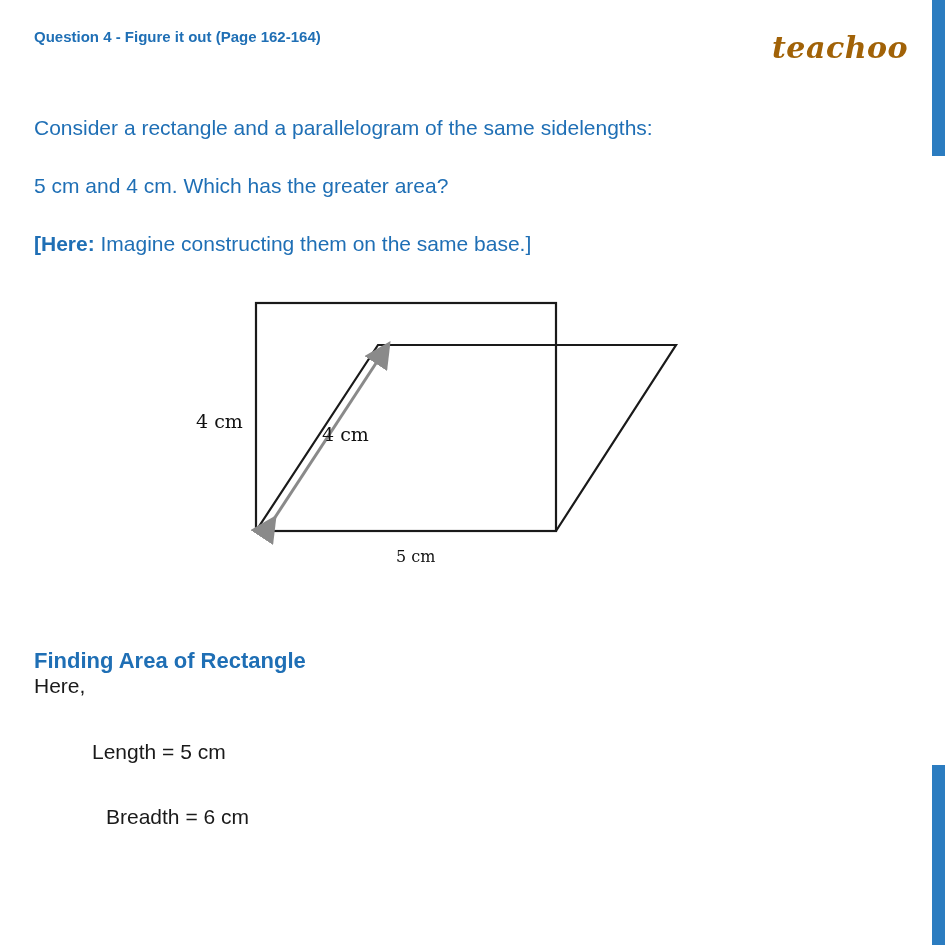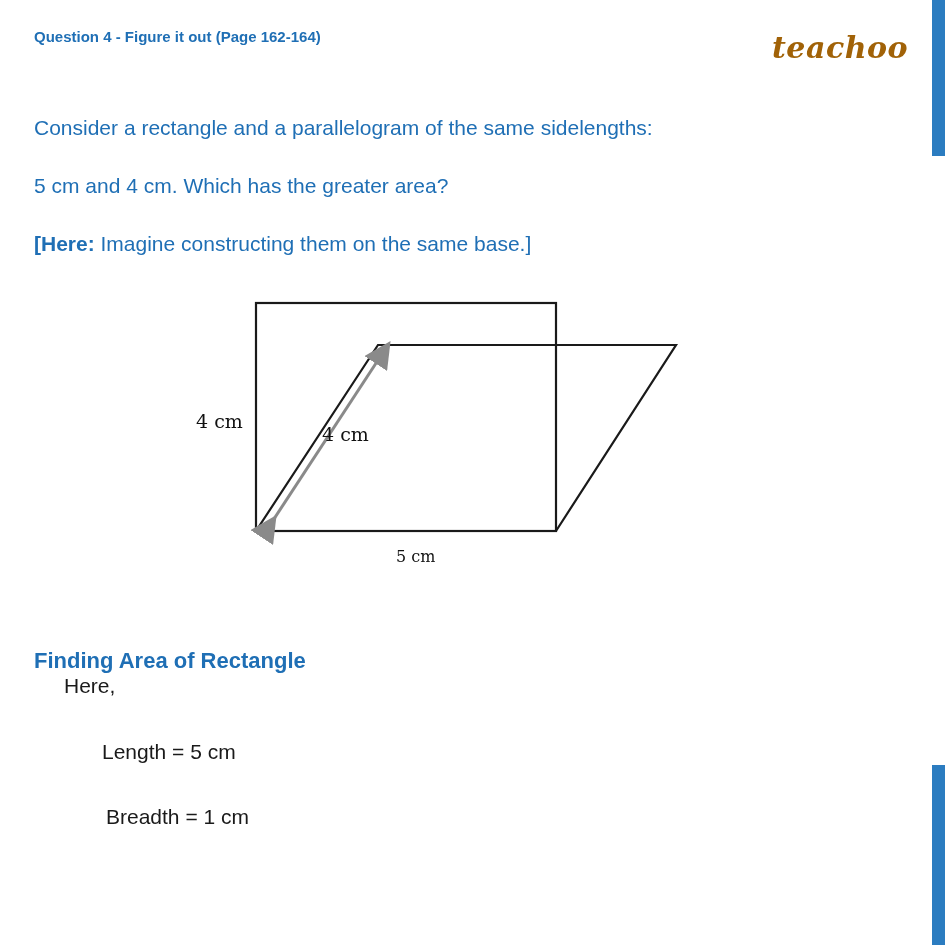--- a/index.html
+++ b/index.html
@@ -109,22 +109,22 @@
     font-weight: bold;
     color: #1f6fb5;
     margin-top: 40px;
   }
 
   .body-line {
     position: absolute;
     font-size: 21px;
     color: #1a1a1a;
   }
-  .here-line { left: 34px; top: 674px; margin-left: 30px; }
-  .length-line { left: 102px; top: 740px; }
+  .here-line { left: 34px; top: 674px; }
+  .length-line { left: 92px; top: 740px; }
   .breadth-line { left: 106px; top: 805px; }
 </style>
 </head>
 <body>
 
 <div class="edge-bar edge-bar-top"></div>
 <div class="edge-bar edge-bar-mid"></div>
 <div class="edge-bar edge-bar-bottom"></div>
 
 <div class="page">
@@ -156,15 +156,15 @@
     </svg>
 
     <div class="label-4cm-left">4 cm</div>
     <div class="label-4cm-slant">4 cm</div>
     <div class="label-5cm">5 cm</div>
   </div>
 
   <div class="section-heading">Finding Area of Rectangle</div>
   <div class="body-line here-line">Here,</div>
   <div class="body-line length-line">Length = 5 cm</div>
-  <div class="body-line breadth-line">Breadth = 1 cm</div>
+  <div class="body-line breadth-line">Breadth = 6 cm</div>
 
 </div>
 
 </body></html>

